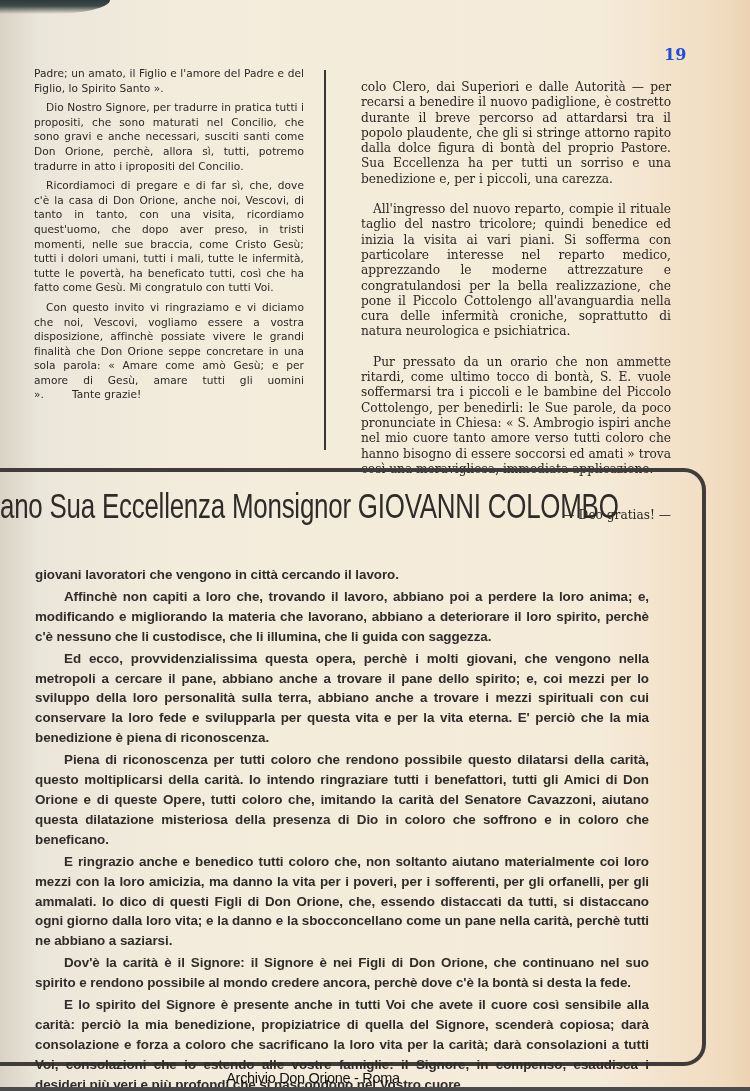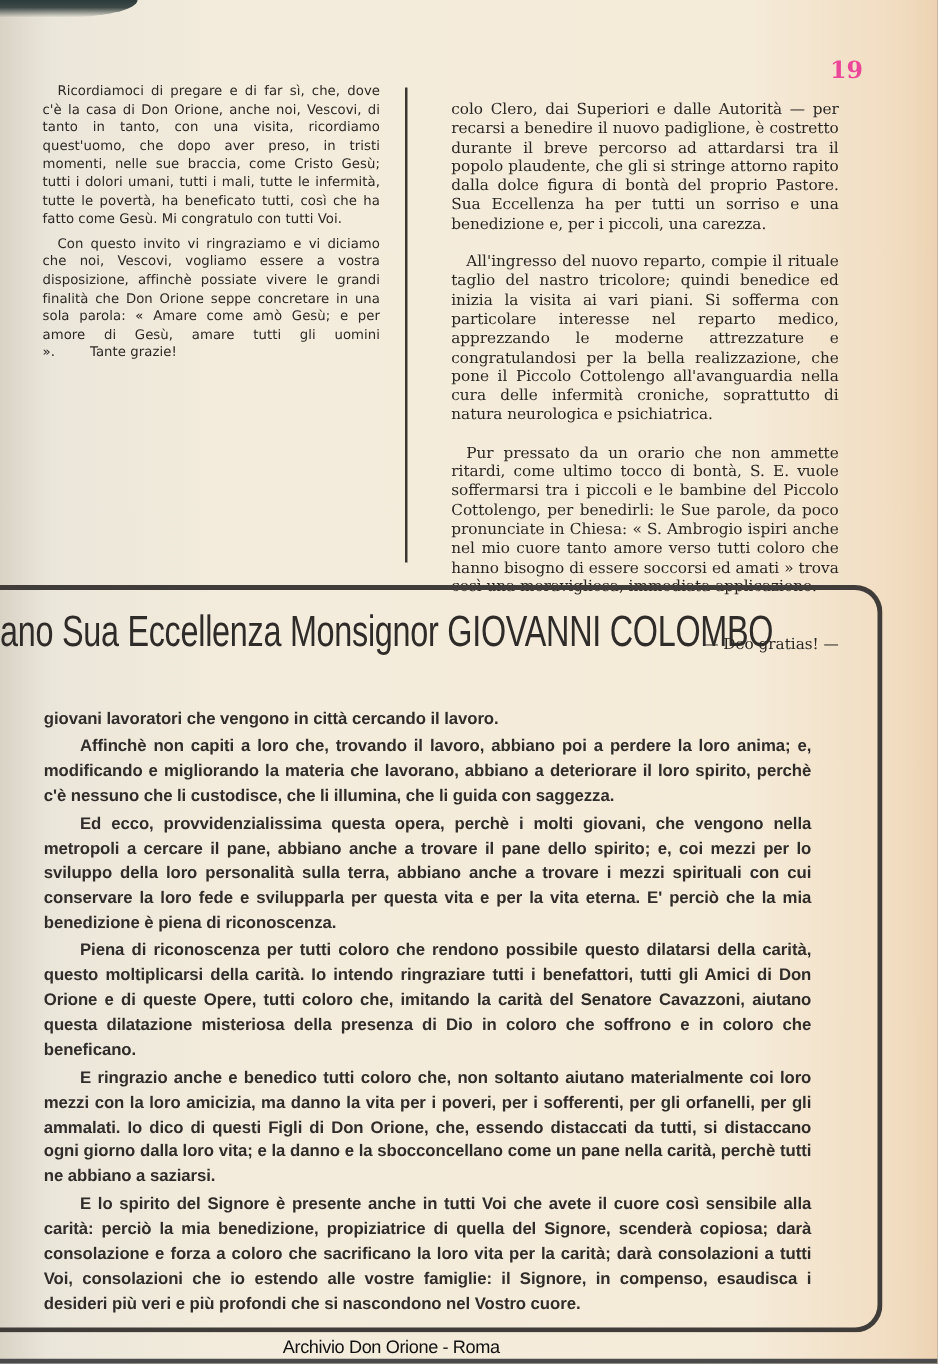--- a/index.html
+++ b/index.html
@@ -8,21 +8,21 @@
     background: linear-gradient(90deg, #d9d3c6 0px, #ebe6da 40px, #f3ecdc 180px, #f5ebd9 600px, #f1dcc0 720px, #ecd2b2 750px);
     font-family: "DejaVu Sans", sans-serif; color: #2a2622;
   }
   .top-shadow {
     position: absolute; left: 0; top: 0; width: 110px; height: 14px;
     background: linear-gradient(180deg, #2c3a3c 0, #3e4a48 6px, rgba(0,0,0,0) 14px);
     border-bottom-right-radius: 60px 14px;
   }
   .page-number {
     position: absolute; left: 664px; top: 45px; font-family: "DejaVu Serif", serif;
-    font-size: 19px; font-weight: bold; color: #ec4899;
+    font-size: 16px; font-weight: bold; color: #1d4ed8;
   }
   .col-left {
     position: absolute; left: 34px; top: 66px; width: 270px;
     font-family: "DejaVu Sans", sans-serif; font-size: 10.6px; line-height: 14.6px;
     text-align: justify; color: #2b2724; letter-spacing: 0.05px;
   }
   .col-left p { margin: 0 0 5px 0; text-indent: 12px; }
   .col-left p.first { text-indent: 0; }
   .col-left .closing { margin-left: 28px; }
   .col-divider {
@@ -65,20 +65,22 @@
   }
 </style>
 </head>
 <body>
 
 <div class="top-shadow"></div>
 
 <div class="page-number">19</div>
 
 <div class="col-left">
+  <p class="first">Padre; un amato, il Figlio e l'amore del Padre e del Figlio, lo Spirito Santo ».</p>
+  <p>Dio Nostro Signore, per tradurre in pratica tutti i propositi, che sono maturati nel Concilio, che sono gravi e anche necessari, susciti santi come Don Orione, perchè, allora sì, tutti, potremo tradurre in atto i ipropositi del Concilio.</p>
   <p>Ricordiamoci di pregare e di far sì, che, dove c'è la casa di Don Orione, anche noi, Vescovi, di tanto in tanto, con una visita, ricordiamo quest'uomo, che dopo aver preso, in tristi momenti, nelle sue braccia, come Cristo Gesù; tutti i dolori umani, tutti i mali, tutte le infermità, tutte le povertà, ha beneficato tutti, così che ha fatto come Gesù. Mi congratulo con tutti Voi.</p>
   <p><span>Con questo invito vi ringraziamo e vi diciamo che noi, Vescovi, vogliamo essere a vostra disposizione, affinchè possiate vivere le grandi finalità che Don Orione seppe concretare in una sola parola: « Amare come amò Gesù; e per amore di Gesù, amare tutti gli uomini ».</span><span class="closing">Tante grazie!</span></p>
 </div>
 
 <div class="col-divider"></div>
 
 <div class="col-right">
   <p class="first">colo Clero, dai Superiori e dalle Autorità — per recarsi a benedire il nuovo padiglione, è costretto durante il breve percorso ad attardarsi tra il popolo plaudente, che gli si stringe attorno rapito dalla dolce figura di bontà del proprio Pastore. Sua Eccellenza ha per tutti un sorriso e una benedizione e, per i piccoli, una carezza.</p>
   <p>All'ingresso del nuovo reparto, compie il rituale taglio del nastro tricolore; quindi benedice ed inizia la visita ai vari piani. Si sofferma con particolare interesse nel reparto medico, apprezzando le moderne attrezzature e congratulandosi per la bella realizzazione, che pone il Piccolo Cottolengo all'avanguardia nella cura delle infermità croniche, soprattutto di natura neurologica e psichiatrica.</p>
   <p>Pur pressato da un orario che non ammette ritardi, come ultimo tocco di bontà, S. E. vuole soffermarsi tra i piccoli e le bambine del Piccolo Cottolengo, per benedirli: le Sue parole, da poco pronunciate in Chiesa: « S. Ambrogio ispiri anche nel mio cuore tanto amore verso tutti coloro che hanno bisogno di essere soccorsi ed amati » trova così una meravigliosa, immediata applicazione.</p>
@@ -90,17 +92,18 @@
 <div class="box"></div>
 
 <div class="box-title">ano Sua Eccellenza Monsignor GIOVANNI COLOMBO</div>
 
 <div class="box-body">
   <p class="first">giovani lavoratori che vengono in città cercando il lavoro.</p>
   <p>Affinchè non capiti a loro che, trovando il lavoro, abbiano poi a perdere la loro anima; e, modificando e migliorando la materia che lavorano, abbiano a deteriorare il loro spirito, perchè c'è nessuno che li custodisce, che li illumina, che li guida con saggezza.</p>
   <p>Ed ecco, provvidenzialissima questa opera, perchè i molti giovani, che vengono nella metropoli a cercare il pane, abbiano anche a trovare il pane dello spirito; e, coi mezzi per lo sviluppo della loro personalità sulla terra, abbiano anche a trovare i mezzi spirituali con cui conservare la loro fede e svilupparla per questa vita e per la vita eterna. E' perciò che la mia benedizione è piena di riconoscenza.</p>
   <p>Piena di riconoscenza per tutti coloro che rendono possibile questo dilatarsi della carità, questo moltiplicarsi della carità. Io intendo ringraziare tutti i benefattori, tutti gli Amici di Don Orione e di queste Opere, tutti coloro che, imitando la carità del Senatore Cavazzoni, aiutano questa dilatazione misteriosa della presenza di Dio in coloro che soffrono e in coloro che beneficano.</p>
   <p>E ringrazio anche e benedico tutti coloro che, non soltanto aiutano materialmente coi loro mezzi con la loro amicizia, ma danno la vita per i poveri, per i sofferenti, per gli orfanelli, per gli ammalati. Io dico di questi Figli di Don Orione, che, essendo distaccati da tutti, si distaccano ogni giorno dalla loro vita; e la danno e la sbocconcellano come un pane nella carità, perchè tutti ne abbiano a saziarsi.</p>
+  <p>Dov'è la carità è il Signore: il Signore è nei Figli di Don Orione, che continuano nel suo spirito e rendono possibile al mondo credere ancora, perchè dove c'è la bontà si desta la fede.</p>
   <p>E lo spirito del Signore è presente anche in tutti Voi che avete il cuore così sensibile alla carità: perciò la mia benedizione, propiziatrice di quella del Signore, scenderà copiosa; darà consolazione e forza a coloro che sacrificano la loro vita per la carità; darà consolazioni a tutti Voi, consolazioni che io estendo alle vostre famiglie: il Signore, in compenso, esaudisca i desideri più veri e più profondi che si nascondono nel Vostro cuore.</p>
 </div>
 
 <div class="footer">Archivio Don Orione - Roma</div>
 <div class="bottom-bar"></div>
 
 </body></html>

